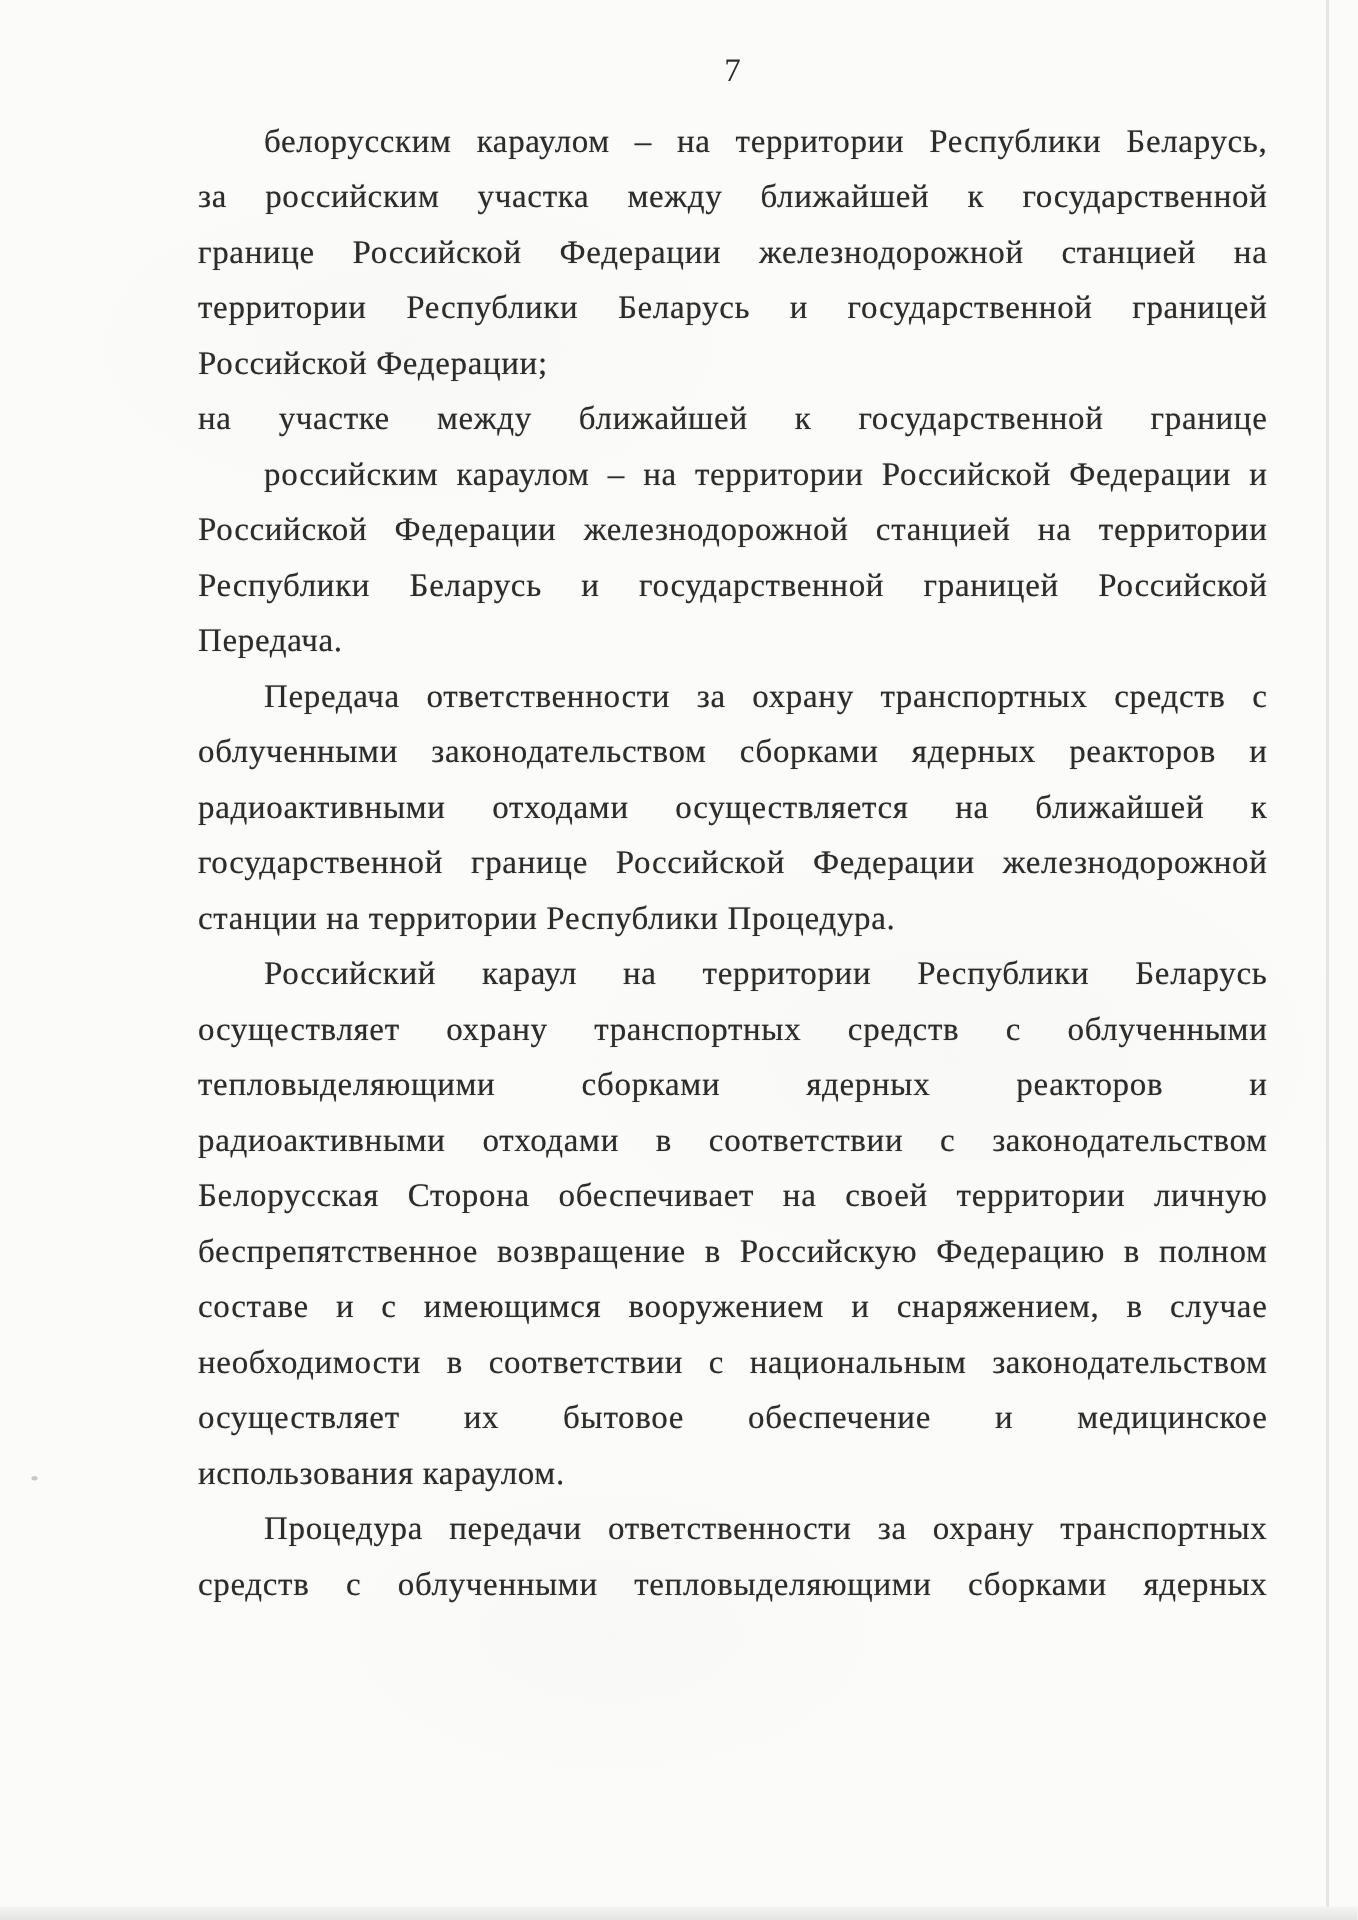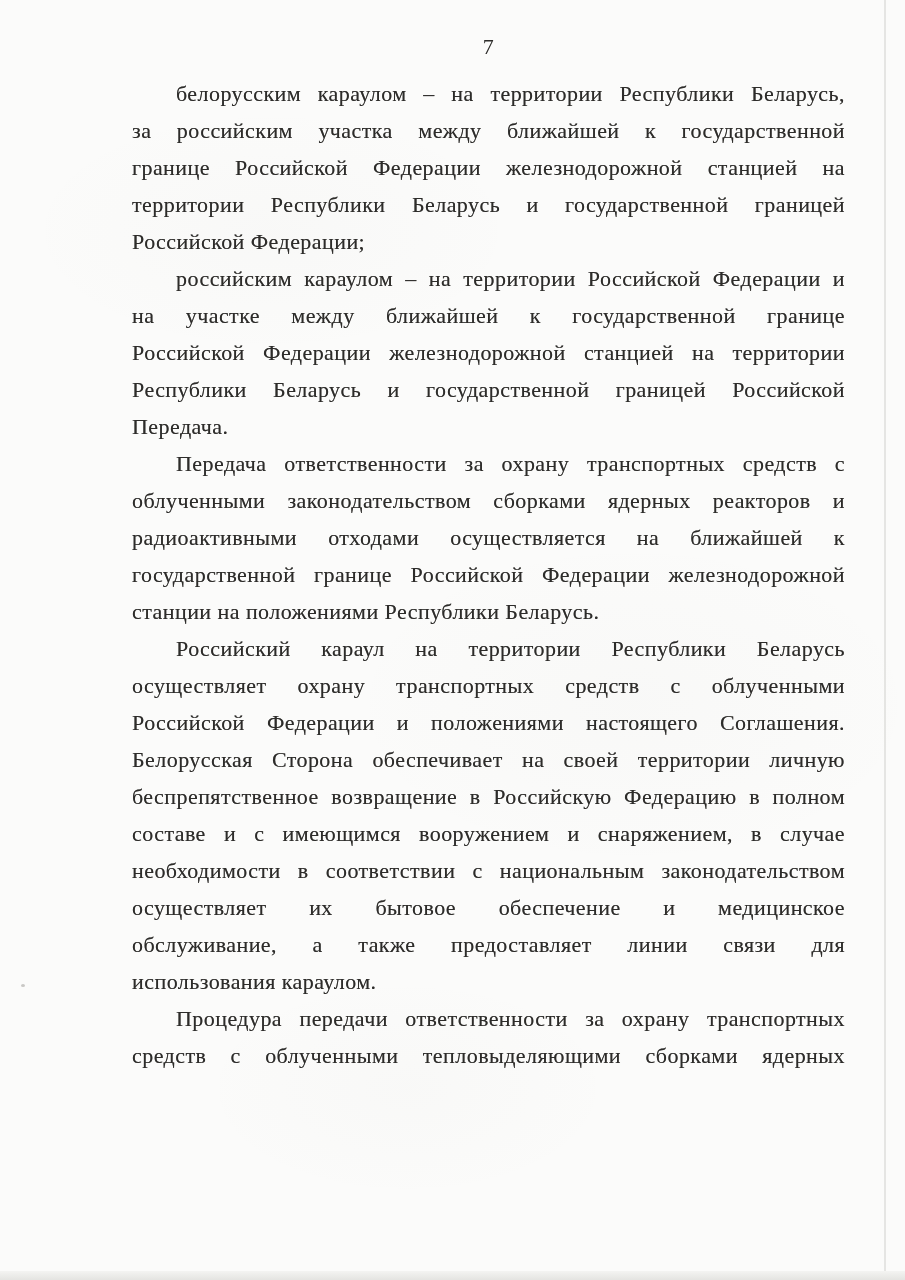--- a/index.html
+++ b/index.html
@@ -82,45 +82,45 @@
 
   <div class="para">
     <div class="line indent">белорусским караулом – на территории Республики Беларусь,</div>
     <div class="line">за российским участка между ближайшей к государственной</div>
     <div class="line">границе Российской Федерации железнодорожной станцией на</div>
     <div class="line">территории Республики Беларусь и государственной границей</div>
     <div class="line endline">Российской Федерации;</div>
   </div>
 
   <div class="para">
+    <div class="line">на участке между ближайшей к государственной границе</div>
     <div class="line indent">российским караулом – на территории Российской Федерации и</div>
-    <div class="line">на участке между ближайшей к государственной границе</div>
     <div class="line">Российской Федерации железнодорожной станцией на территории</div>
     <div class="line">Республики Беларусь и государственной границей Российской</div>
     <div class="line endline">Передача.</div>
   </div>
 
   <div class="para">
     <div class="line indent">Передача ответственности за охрану транспортных средств с</div>
     <div class="line">облученными законодательством сборками ядерных реакторов и</div>
     <div class="line">радиоактивными отходами осуществляется на ближайшей к</div>
     <div class="line">государственной границе Российской Федерации железнодорожной</div>
-    <div class="line endline">станции на положениями Республики Беларусь.</div>
+    <div class="line endline">станции на территории Республики Процедура.</div>
   </div>
 
   <div class="para">
     <div class="line indent">Российский караул на территории Республики Беларусь</div>
     <div class="line">осуществляет охрану транспортных средств с облученными</div>
-    <div class="line">Российской Федерации и положениями настоящего Соглашения.</div>
+    <div class="line">тепловыделяющими сборками ядерных реакторов и</div>
+    <div class="line">радиоактивными отходами в соответствии с законодательством</div>
     <div class="line">Белорусская Сторона обеспечивает на своей территории личную</div>
     <div class="line">беспрепятственное возвращение в Российскую Федерацию в полном</div>
     <div class="line">составе и с имеющимся вооружением и снаряжением, в случае</div>
     <div class="line">необходимости в соответствии с национальным законодательством</div>
     <div class="line">осуществляет их бытовое обеспечение и медицинское</div>
-    <div class="line">обслуживание, а также предоставляет линии связи для</div>
     <div class="line endline">использования караулом.</div>
   </div>
 
   <div class="para">
     <div class="line indent">Процедура передачи ответственности за охрану транспортных</div>
     <div class="line">средств с облученными тепловыделяющими сборками ядерных</div>
   </div>
 
 </div>
 

